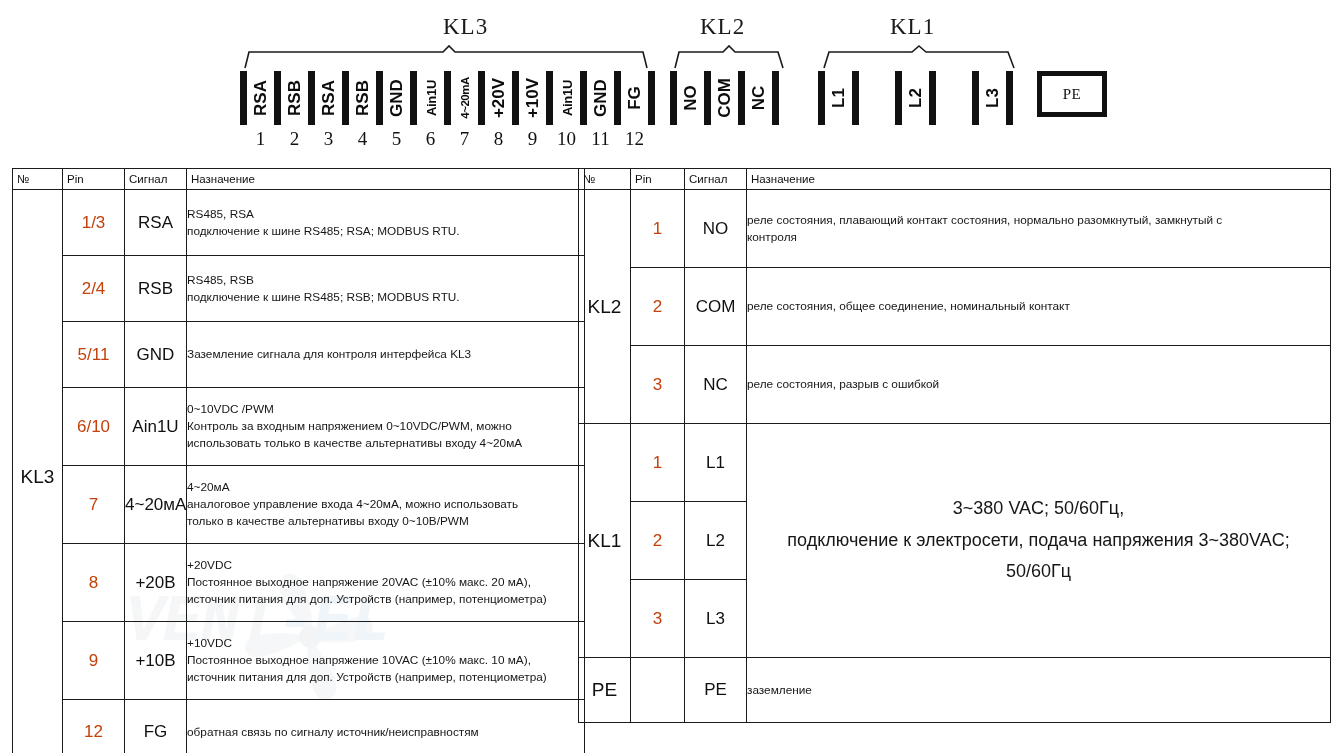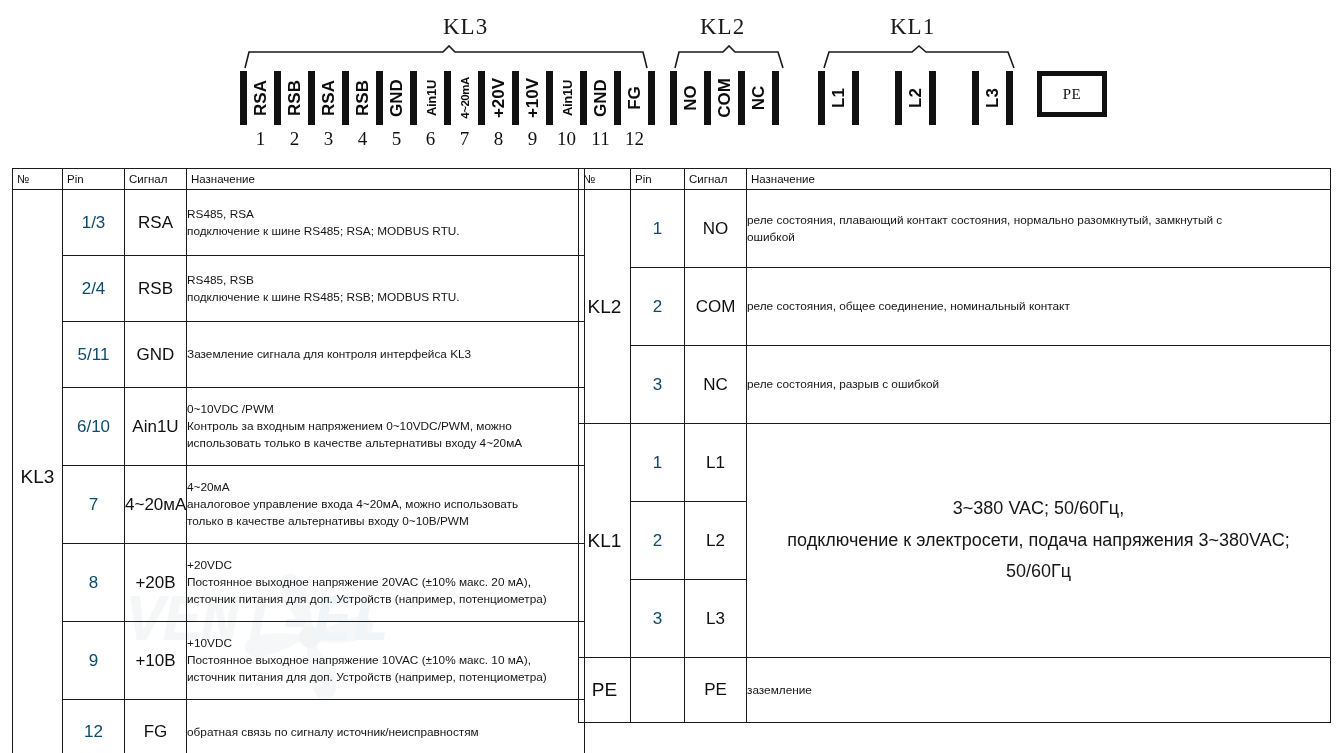--- a/index.html
+++ b/index.html
@@ -158,21 +158,21 @@
     vertical-align: middle;
   }
   .c-group {
     text-align: center;
     font-size: 19px;
     color: #101010;
   }
   .c-pin {
     text-align: center;
     font-size: 17px;
-    color: #0c4a6e;
+    color: #c2410c;
   }
   .c-sig {
     text-align: center;
     font-size: 17px;
     color: #101010;
   }
   .c-desc {
     text-align: left;
     font-size: 11.8px;
     line-height: 1.42;
@@ -429,21 +429,21 @@
         <td>Pin</td>
         <td>Сигнал</td>
         <td>Назначение</td>
       </tr>
       <tr style="height: 78px;">
         <td class="c-group" rowspan="3">KL2</td>
         <td class="c-pin">1</td>
         <td class="c-sig">NO</td>
         <td class="c-desc">
           <span class="ln">реле состояния, плавающий контакт состояния, нормально разомкнутый, замкнутый с</span>
-          <span class="ln">ошибкой</span>
+          <span class="ln">контроля</span>
         </td>
       </tr>
       <tr style="height: 78px;">
         <td class="c-pin">2</td>
         <td class="c-sig">COM</td>
         <td class="c-desc">
           <span class="ln">реле состояния, общее соединение, номинальный контакт</span>
         </td>
       </tr>
       <tr style="height: 78px;">

